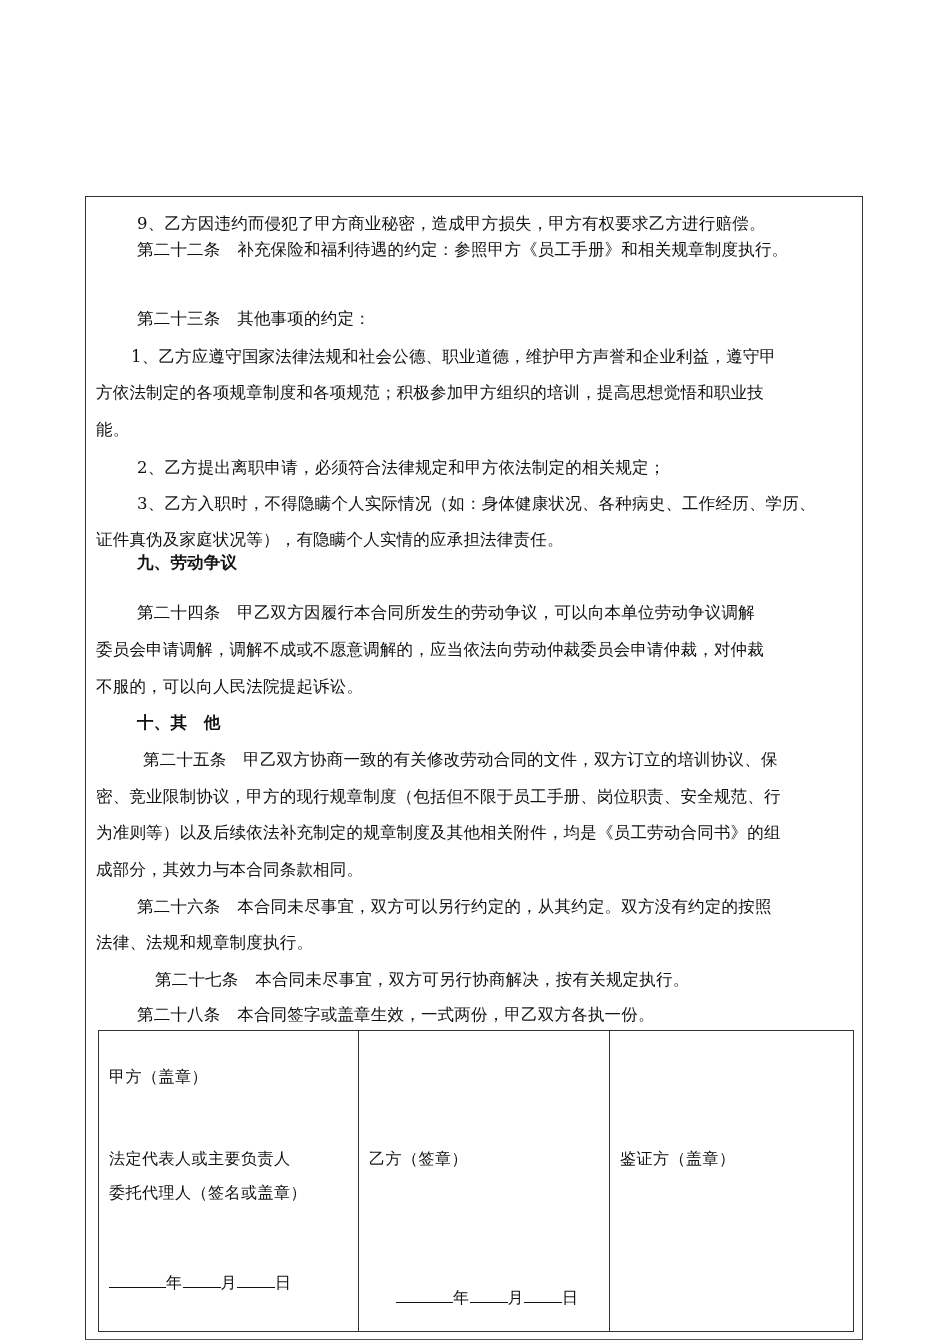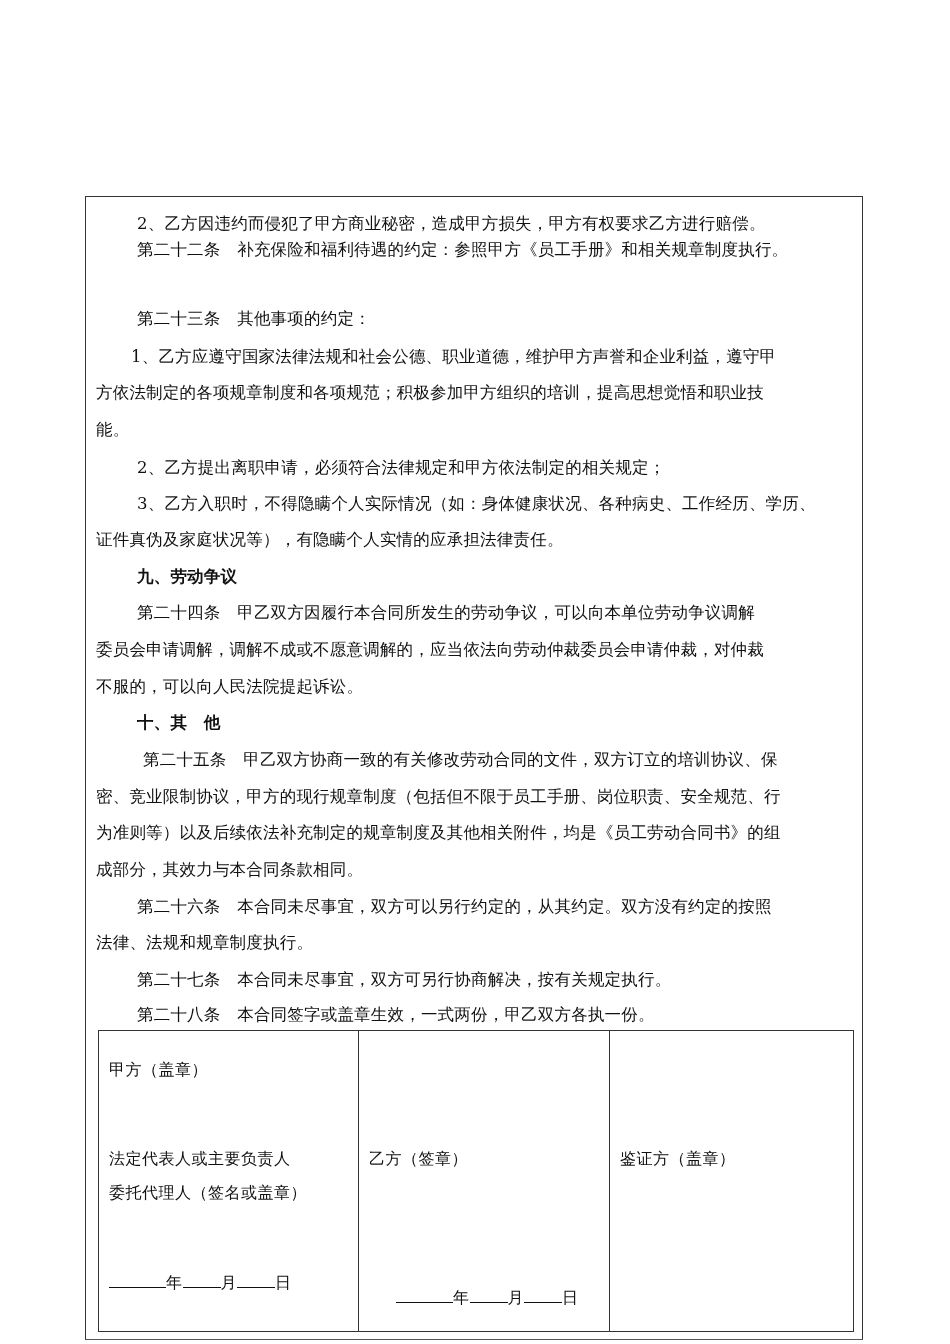--- a/index.html
+++ b/index.html
@@ -70,46 +70,46 @@
       vertical-align: baseline;
     }
     .blank.w-year { width: 57px; }
     .blank.w-md { width: 38px; }
   </style>
 </head>
 <body>
 
 <div class="page-frame">
 
-  <div class="line indent" style="top:17px;">2、乙方因违约而侵犯了甲方商业秘密，造成甲方损失，甲方有权要求乙方进行赔偿。</div>
+  <div class="line indent" style="top:17px;">9、乙方因违约而侵犯了甲方商业秘密，造成甲方损失，甲方有权要求乙方进行赔偿。</div>
   <div class="line indent" style="top:43px;">第二十二条　补充保险和福利待遇的约定：参照甲方《员工手册》和相关规章制度执行。</div>
   <div class="line indent" style="top:112px;">第二十三条　其他事项的约定：</div>
   <div class="line" style="top:150px; left:45px;">1、乙方应遵守国家法律法规和社会公德、职业道德，维护甲方声誉和企业利益，遵守甲</div>
   <div class="line" style="top:186px;">方依法制定的各项规章制度和各项规范；积极参加甲方组织的培训，提高思想觉悟和职业技</div>
   <div class="line" style="top:223px;">能。</div>
   <div class="line indent" style="top:261px;">2、乙方提出离职申请，必须符合法律规定和甲方依法制定的相关规定；</div>
   <div class="line indent" style="top:297px;">3、乙方入职时，不得隐瞒个人实际情况（如：身体健康状况、各种病史、工作经历、学历、</div>
   <div class="line" style="top:333px;">证件真伪及家庭状况等），有隐瞒个人实情的应承担法律责任。</div>
-  <div class="line indent heading" style="top:370px;">九、劳动争议</div>
+  <div class="line indent heading" style="top:356px;">九、劳动争议</div>
   <div class="line indent" style="top:406px;">第二十四条　甲乙双方因履行本合同所发生的劳动争议，可以向本单位劳动争议调解</div>
   <div class="line" style="top:443px;">委员会申请调解，调解不成或不愿意调解的，应当依法向劳动仲裁委员会申请仲裁，对仲裁</div>
   <div class="line" style="top:480px;">不服的，可以向人民法院提起诉讼。</div>
   <div class="line indent heading" style="top:516px;">十、其　他</div>
   <div class="line indent" style="top:553px;margin-left:6px;">第二十五条　甲乙双方协商一致的有关修改劳动合同的文件，双方订立的培训协议、保</div>
   <div class="line" style="top:590px;">密、竞业限制协议，甲方的现行规章制度（包括但不限于员工手册、岗位职责、安全规范、行</div>
   <div class="line" style="top:663px;">成部分，其效力与本合同条款相同。</div>
   <div class="line" style="top:626px;">为准则等）以及后续依法补充制定的规章制度及其他相关附件，均是《员工劳动合同书》的组</div>
   <div class="line indent" style="top:700px;">第二十六条　本合同未尽事宜，双方可以另行约定的，从其约定。双方没有约定的按照</div>
   <div class="line" style="top:736px;">法律、法规和规章制度执行。</div>
-  <div class="line indent" style="top:773px;">第二十七条　本合同未尽事宜，双方可另行协商解决，按有关规定执行。</div>
+  <div class="line indent" style="top:773px;margin-left:18px;">第二十七条　本合同未尽事宜，双方可另行协商解决，按有关规定执行。</div>
   <div class="line indent" style="top:808px;">第二十八条　本合同签字或盖章生效，一式两份，甲乙双方各执一份。</div>
 
   <div class="sig-table">
     <div class="sig-col col-a">
-      <div class="sig-text" style="top:29px;text-align:center;">甲方（盖章）</div>
+      <div class="sig-text" style="top:36px;text-align:center;">甲方（盖章）</div>
       <div class="sig-text" style="top:118px;">法定代表人或主要负责人</div>
       <div class="sig-text" style="top:152px;">委托代理人（签名或盖章）</div>
       <div class="sig-text" style="top:242px;">
         <span class="blank w-year"></span><span>年</span><span class="blank w-md"></span><span>月</span><span class="blank w-md"></span><span>日</span>
       </div>
     </div>
     <div class="sig-col col-b">
       <div class="sig-text" style="top:118px;">乙方（签章）</div>
       <div class="sig-text" style="top:257px; left:37px;">
         <span class="blank w-year"></span><span>年</span><span class="blank w-md"></span><span>月</span><span class="blank w-md"></span><span>日</span>

